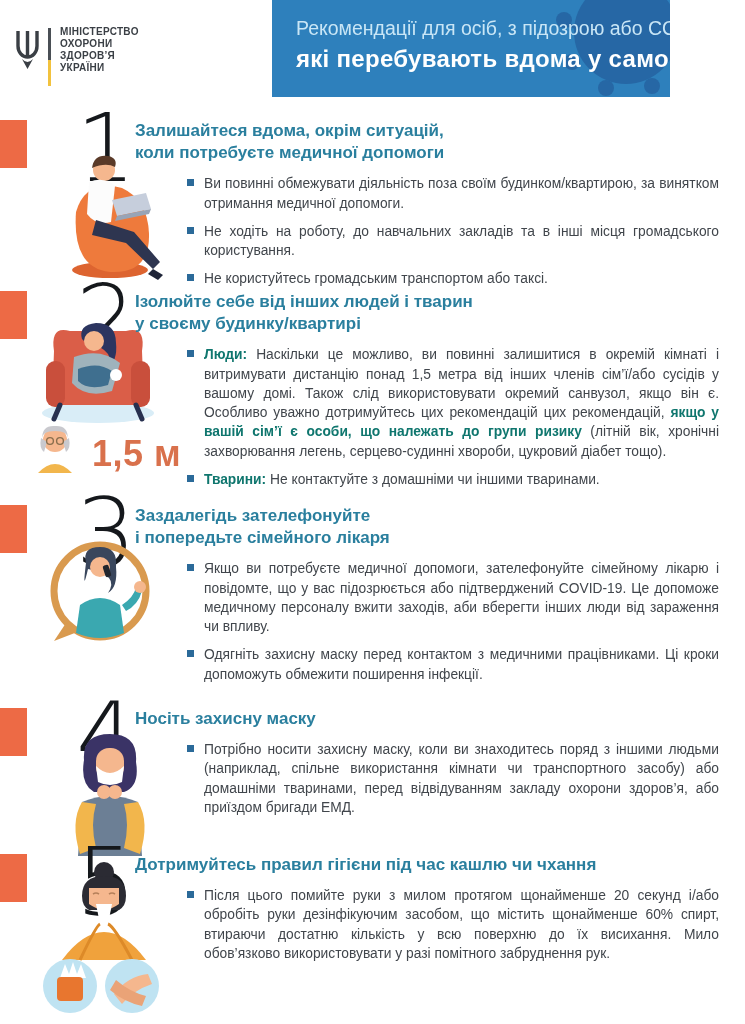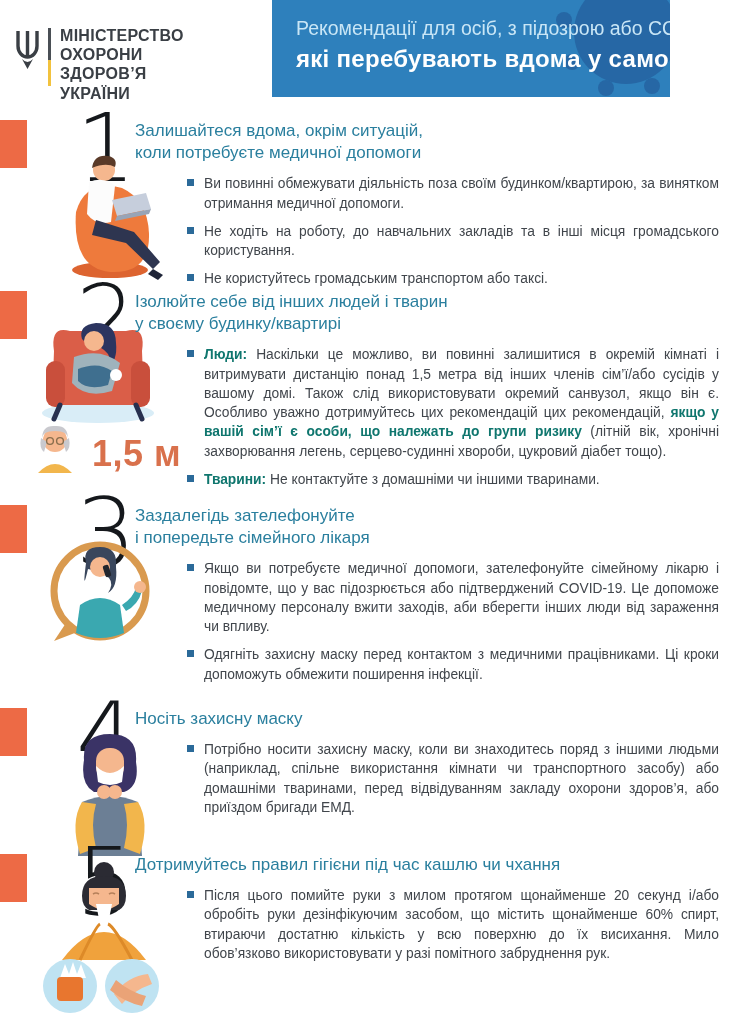--- a/index.html
+++ b/index.html
@@ -6,32 +6,32 @@
   body{
     width:745px;height:1024px;position:relative;background:#ffffff;
     font-family:"Liberation Sans",sans-serif;overflow:hidden;
     -webkit-font-smoothing:antialiased;
   }
   
   .logo{position:absolute;left:14px;top:26px;display:flex;align-items:flex-start;}
   .logo svg{display:block;margin-top:3px;}
   .logo-sep{width:3px;height:58px;margin:2px 9px 0 7px;
     background:linear-gradient(#4a4f55 0%,#4a4f55 56%,#f2c23e 56%,#f2c23e 100%);}
-  .logo-lines{font-size:16px;font-weight:700;color:#3a3f45;line-height:1.2;letter-spacing:.3px;}
+  .logo-lines{font-size:10px;font-weight:700;color:#3a3f45;line-height:1.2;letter-spacing:.3px;}
   .header-bar{position:absolute;left:272px;top:0;width:398px;height:97px;background:#2e80bc;overflow:hidden;}
   .virus{position:absolute;right:-26px;top:-18px;}
   .t1{position:absolute;left:24px;top:17px;font-size:19.5px;color:#c9e6f6;white-space:nowrap;}
   .t2{position:absolute;left:24px;top:45px;font-size:24px;font-weight:700;color:#ffffff;letter-spacing:.3px;white-space:nowrap;}
   
   .sec{position:absolute;left:0;width:745px;}
   .block{position:absolute;left:0;top:8px;width:27px;height:48px;background:#ed6a45;}
   .num{position:absolute;left:76px;top:-10px;font-size:94px;font-weight:200;line-height:1;
     color:#15181c;font-family:"DejaVu Sans",sans-serif;}
   .content{position:absolute;left:135px;top:8px;width:586px;}
-  .content h2{margin:0 0 10px;font-size:17px;line-height:1.3;color:#2a7f9e;font-weight:400;white-space:pre-line;}
+  .content h2{margin:0 0 10px;font-size:17px;line-height:1.3;color:#2a7f9e;font-weight:700;white-space:pre-line;}
   .content ul{list-style:none;margin:2px;padding:0 0 0 50px;}
   .content li{position:relative;padding-left:17px;margin-bottom:9px;
     font-size:13.8px;line-height:1.4;color:#41464c;text-align:justify;}
   .blt{position:absolute;left:0;top:5px;width:7px;height:7px;background:#2b6a99;}
   .content b{color:#0f766e;}
   .illo{position:absolute;}
   .dist{position:absolute;font-size:36px;font-weight:700;color:#d9714c;letter-spacing:.5px;}
 </style>
 </head>
 <body>

